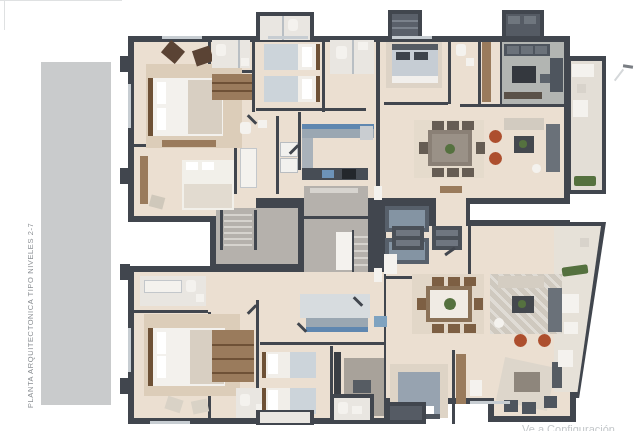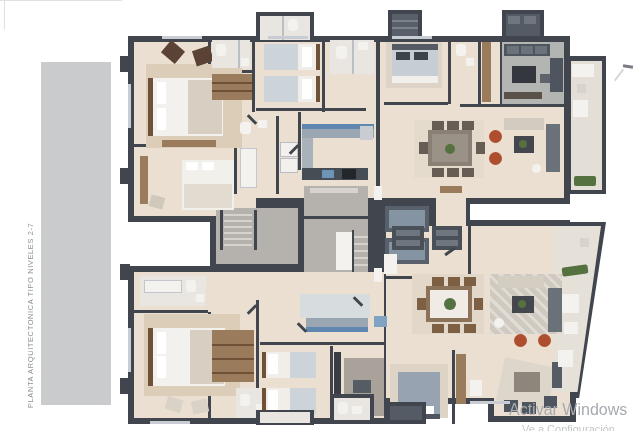--- a/index.html
+++ b/index.html
@@ -339,16 +339,15 @@
     <i class="w" style="left:288px;top:148px;width:12px;height:3px;transform:rotate(-45deg)"></i>
     <i class="w" style="left:352px;top:300px;width:12px;height:3px;transform:rotate(45deg)"></i>
     <i class="w" style="left:444px;top:250px;width:12px;height:3px;transform:rotate(-35deg)"></i>
     <i class="w" style="left:296px;top:326px;width:12px;height:3px;transform:rotate(45deg)"></i>
     <i class="w" style="left:246px;top:308px;width:12px;height:3px;transform:rotate(-45deg)"></i>
   </div>
 
   <i style="left:623px;top:65px;width:10px;height:3px;background:#7a7e84;transform:rotate(8deg)"></i>
   <i style="left:618px;top:68px;width:2px;height:14px;background:#d5d8da;transform:rotate(38deg)"></i>
 
-  <div id="wm1">Activar Windows</div>
   <div id="wm2">Ve a Configuración para activar Windows.</div>
 
 </div>
 
 </body></html>

